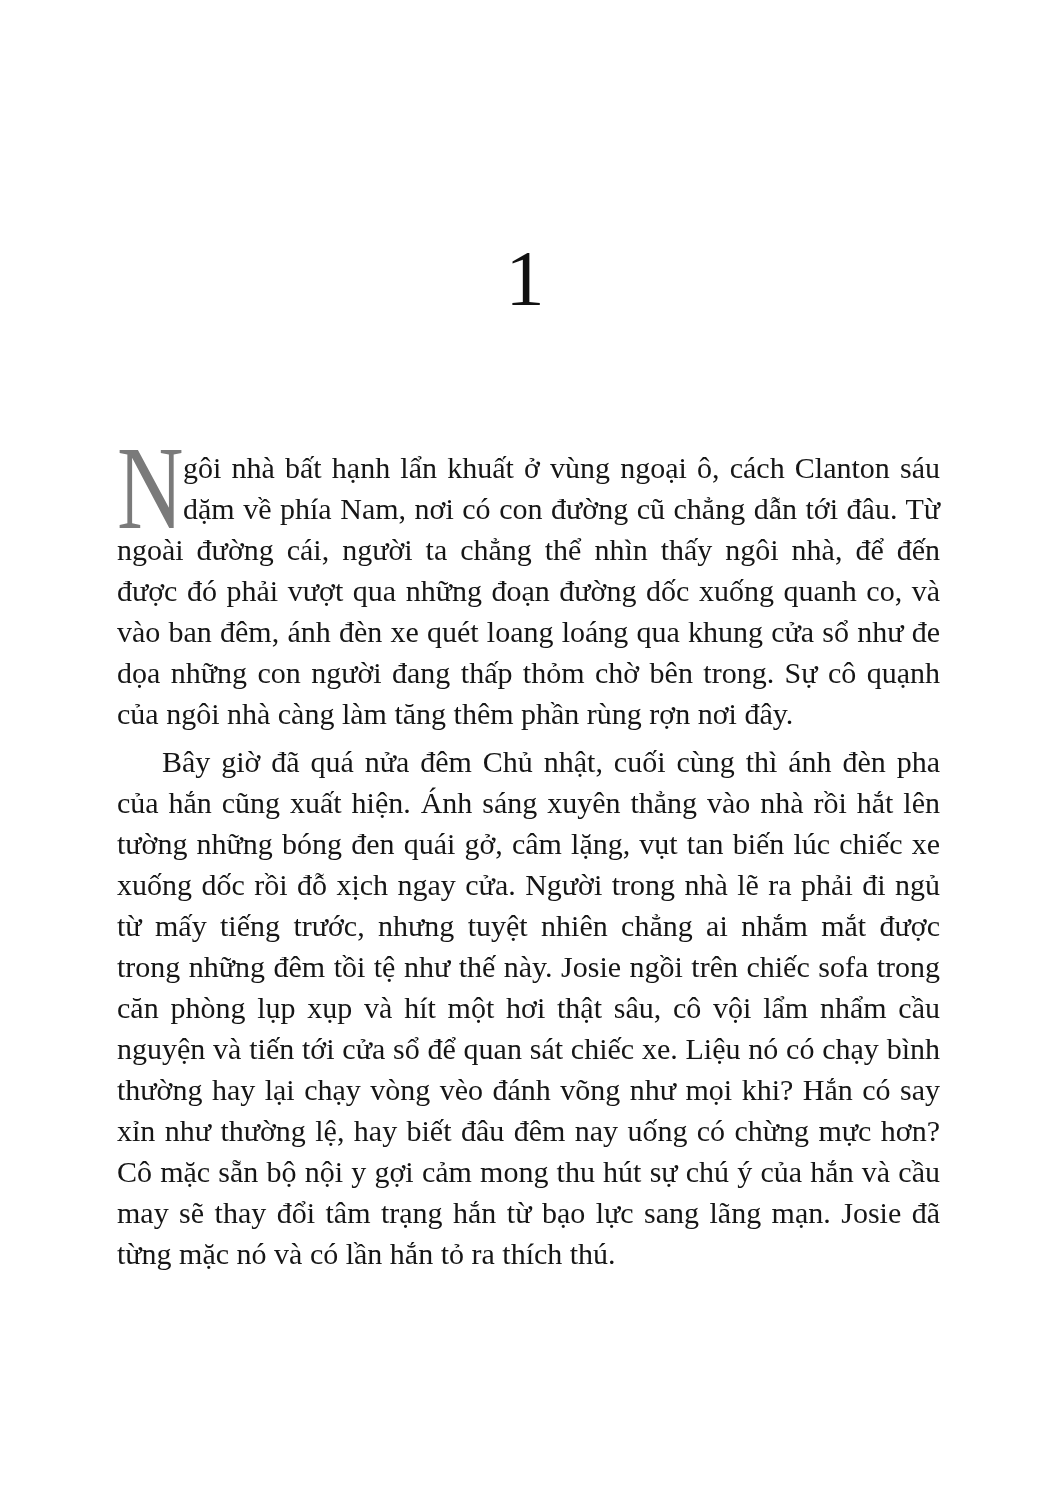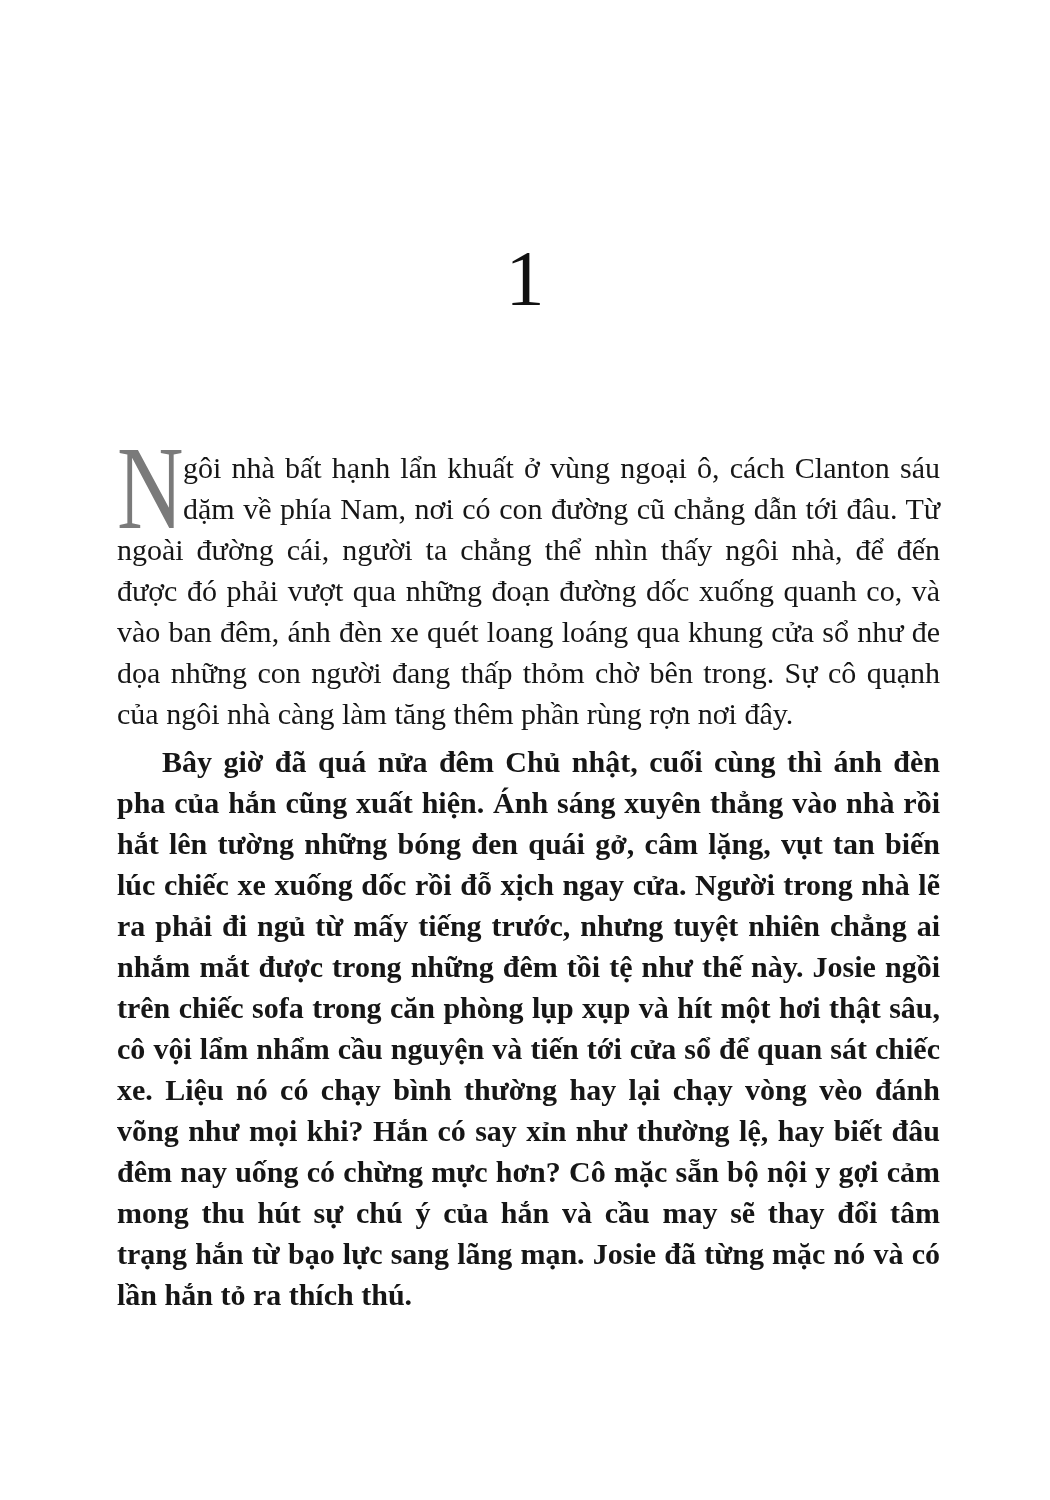--- a/index.html
+++ b/index.html
@@ -36,21 +36,20 @@
   .para {
     margin: 0;
     font-size: 30px;
     line-height: 41px;
     text-align: justify;
     color: #161616;
   }
   .para.indented {
     margin-top: 7px;
     text-indent: 45px;
-    font-weight: bold;
   }
   .drop-cap {
     float: left;
     width: 58px;
     margin: 2px 8px 0 0;
     font-size: 118px;
     line-height: 80px;
     color: #7a7a7a;
     transform: scaleX(0.78);
     transform-origin: 0 50%;

